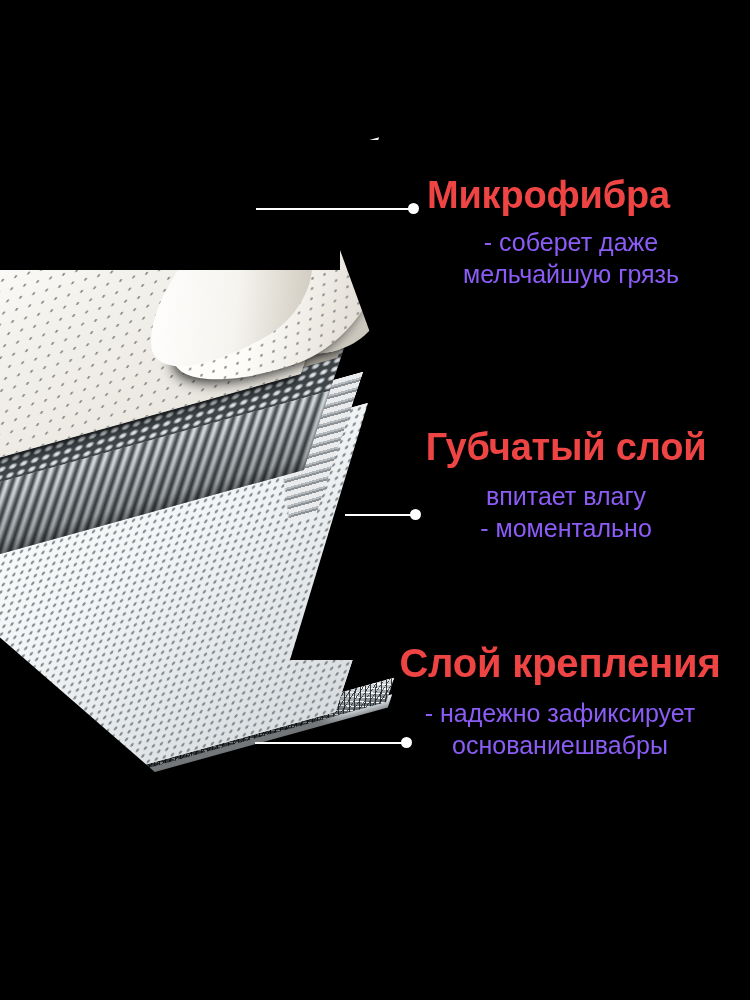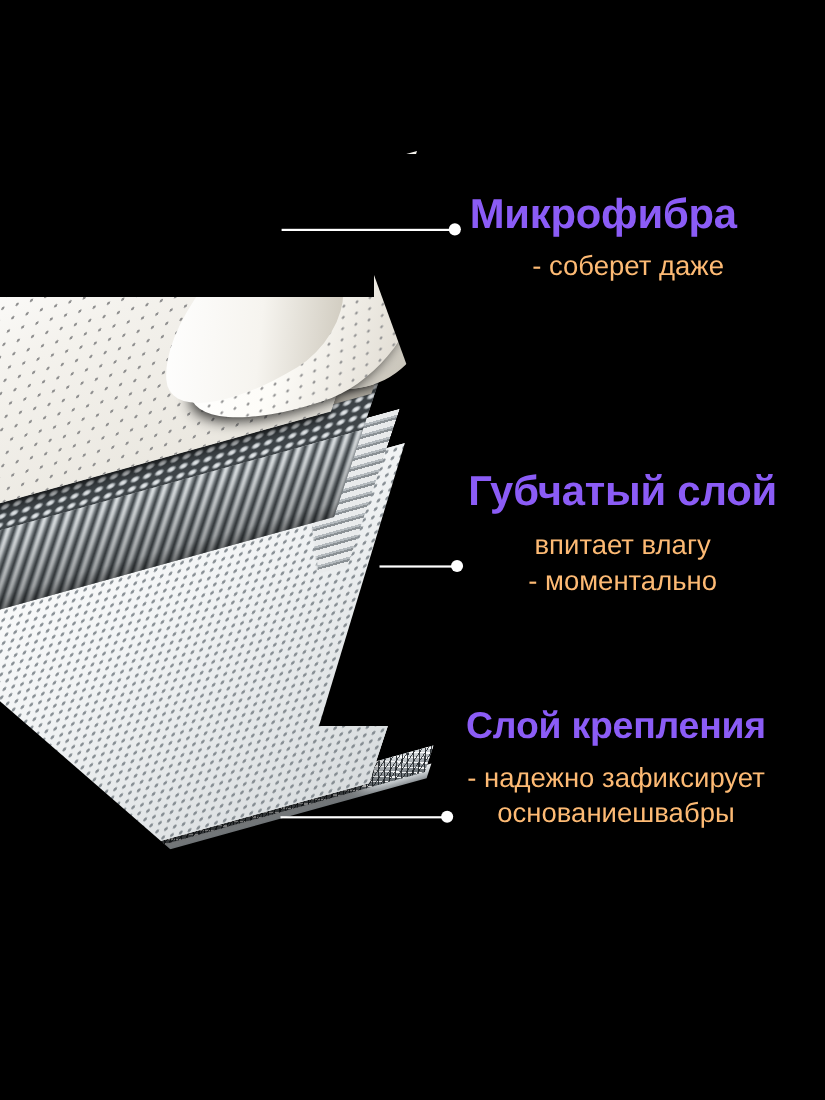--- a/index.html
+++ b/index.html
@@ -212,42 +212,42 @@
                      clip-path: polygon(0 100%, 100% 0, 100% 100%); }
   #cut-left-low    { left: -20px; top: 470px;  width: 230px; height: 200px;
                      clip-path: polygon(0 0, 0 100%, 100% 100%); }
   #cut-bottom      { left: -20px; top: 612px;  width: 540px; height: 120px;
                      clip-path: polygon(0 18%, 100% 92%, 100% 100%, 0 100%); }
   #cut-top-left    { left: -20px; top: 0px;    width: 360px; height: 120px; }
 
   
   .callout { position: absolute; }
   .callout-title {
-    color: #8b5cf6;
+    color: #ef4444;
     font-weight: bold;
     letter-spacing: -0.2px;
     line-height: 1;
     white-space: nowrap;
   }
   .callout-desc {
-    color: #fdba74;
+    color: #8b5cf6;
     line-height: 1.28;
     font-weight: normal;
   }
 
   #callout-1 { left: 403px; top: 176px; width: 336px; text-align: center; }
   #callout-1 .callout-title { font-size: 38px; text-align: left; padding-left: 24px; }
   #callout-1 .callout-desc  { font-size: 25px; margin-top: 12px; }
 
   #callout-2 { left: 392px; top: 428px; width: 348px; text-align: center; }
   #callout-2 .callout-title { font-size: 38px; text-align: center; }
   #callout-2 .callout-desc  { font-size: 25px; margin-top: 14px; }
 
   #callout-3 { left: 380px; top: 643px; width: 360px; text-align: center; }
-  #callout-3 .callout-title { font-size: 34px; text-align: center; }
+  #callout-3 .callout-title { font-size: 40px; text-align: center; }
   #callout-3 .callout-desc  { font-size: 25px; margin-top: 14px; }
 
   
   .leader { position: absolute; height: 12px; }
   .leader .line {
     position: absolute;
     left: 0;
     top: 5px;
     height: 2px;
     background: #ffffff;
@@ -313,20 +313,21 @@
   </div>
   <div class="leader" id="leader-3">
     <span class="line"></span>
     <span class="dot"></span>
   </div>
 
   <div class="callout" id="callout-1">
     <div class="callout-title">Микрофибра</div>
     <div class="callout-desc">
       <div>-  соберет даже</div>
+      <div>мельчайшую грязь</div>
     </div>
   </div>
 
   <div class="callout" id="callout-2">
     <div class="callout-title">Губчатый слой</div>
     <div class="callout-desc">
       <div>впитает влагу</div>
       <div>- моментально</div>
     </div>
   </div>

